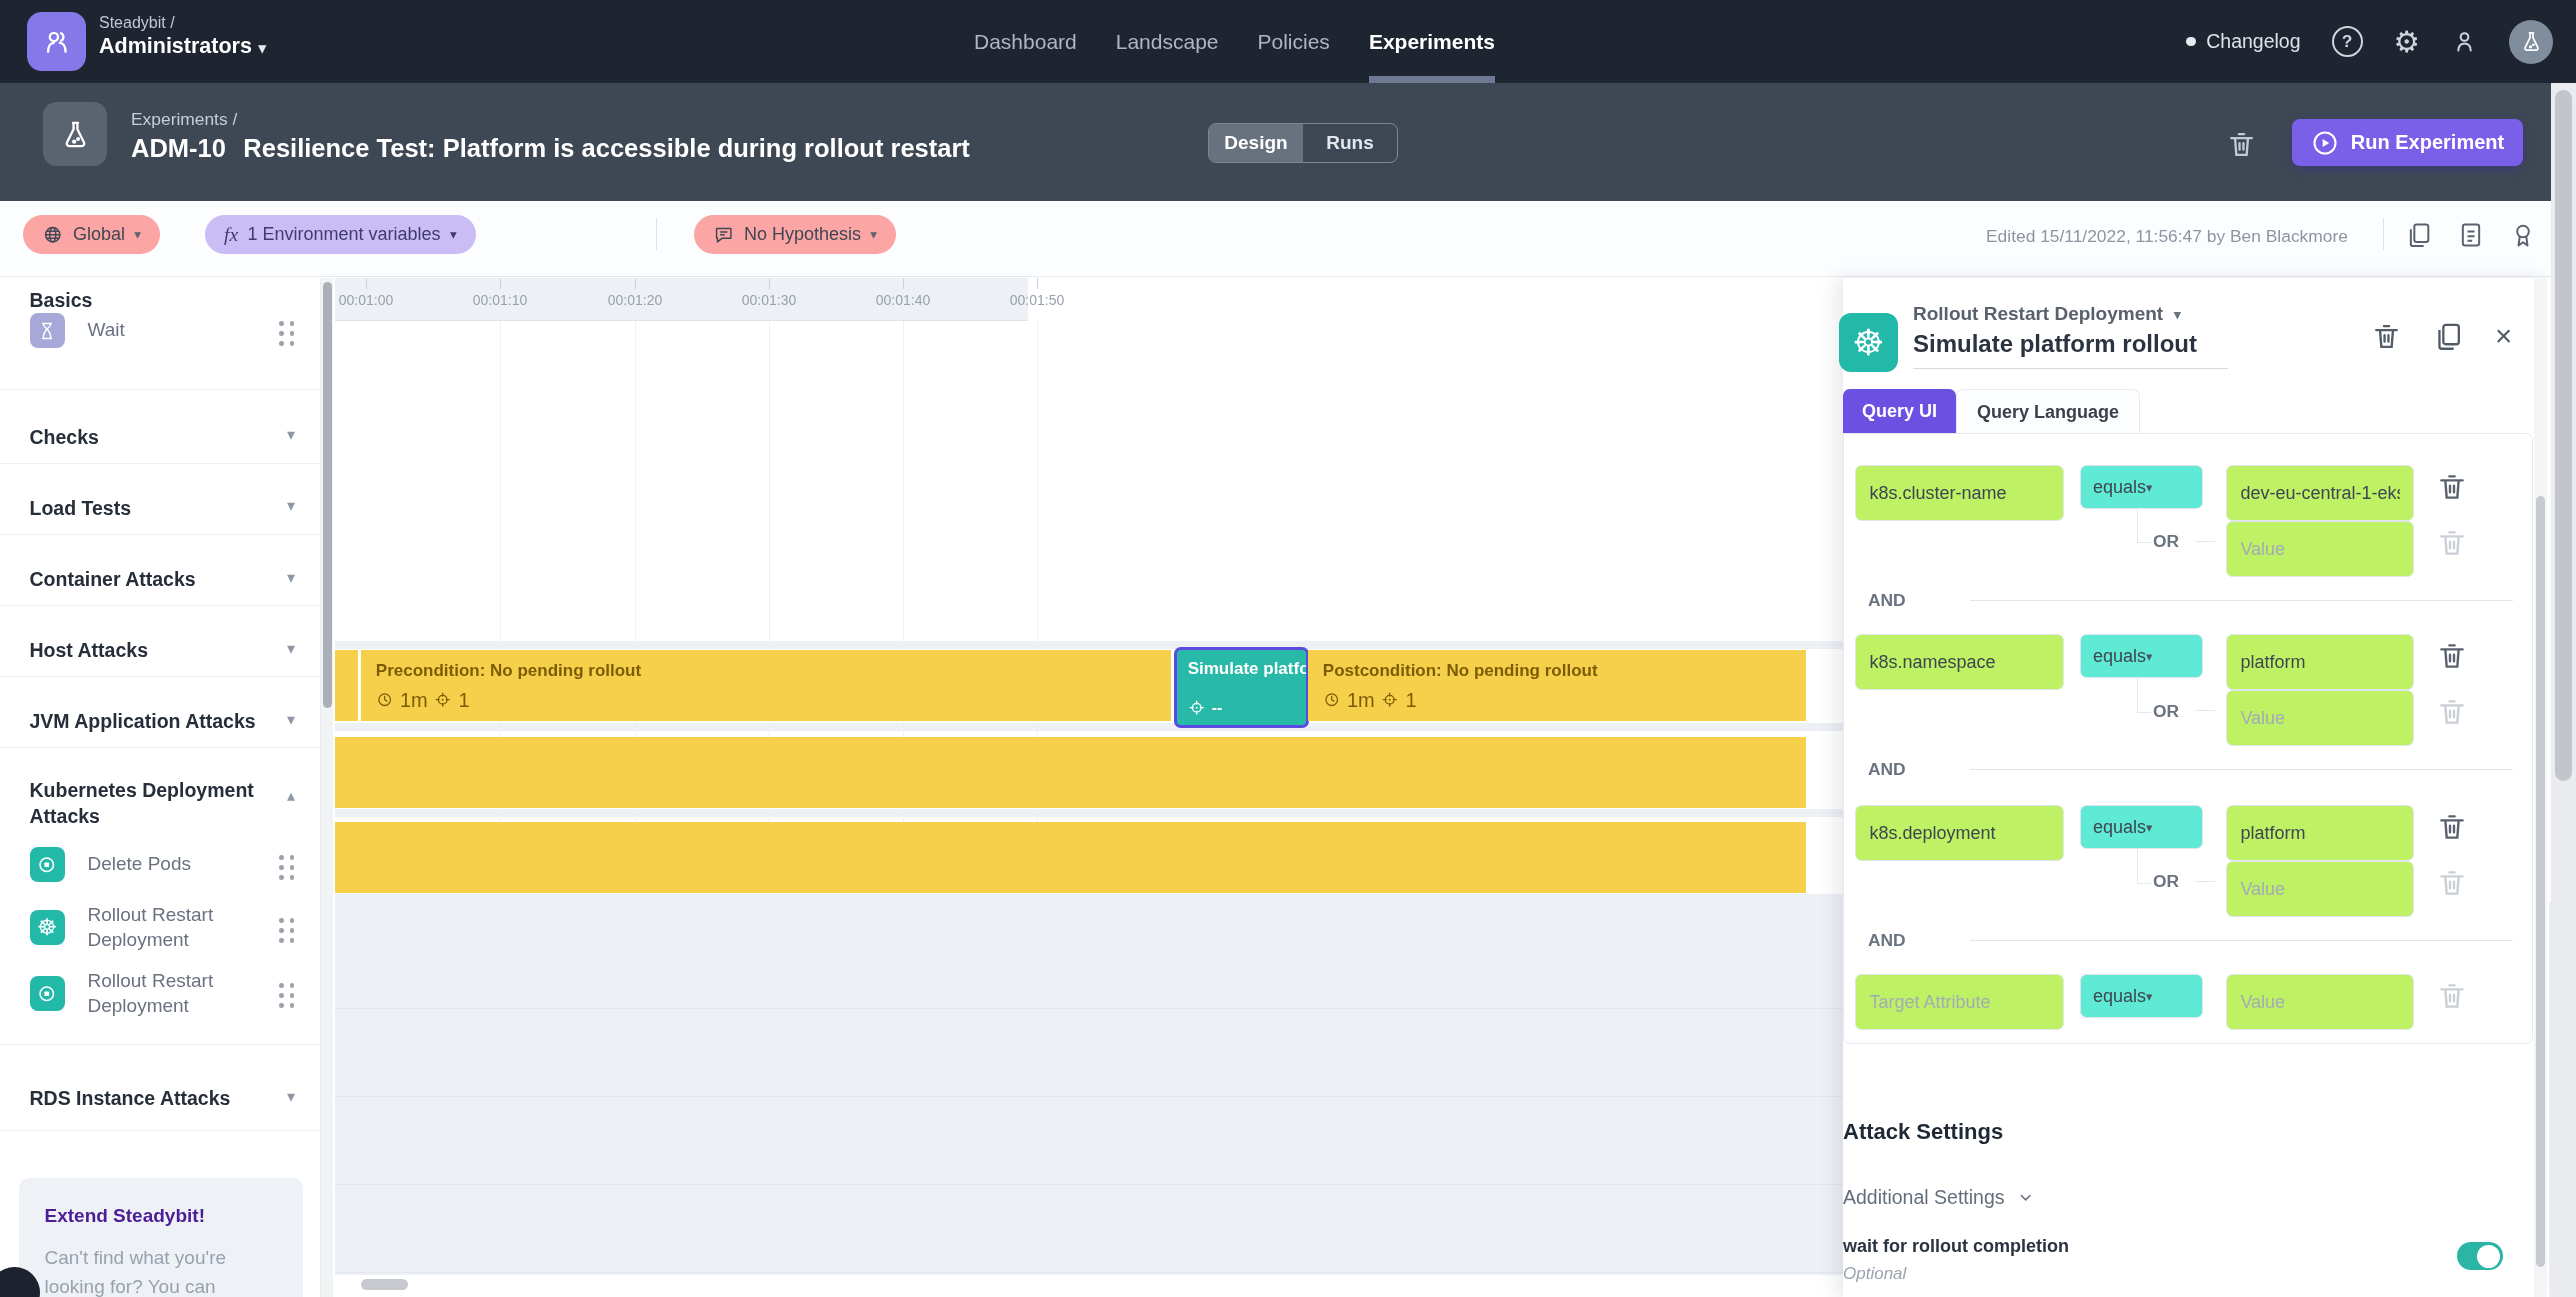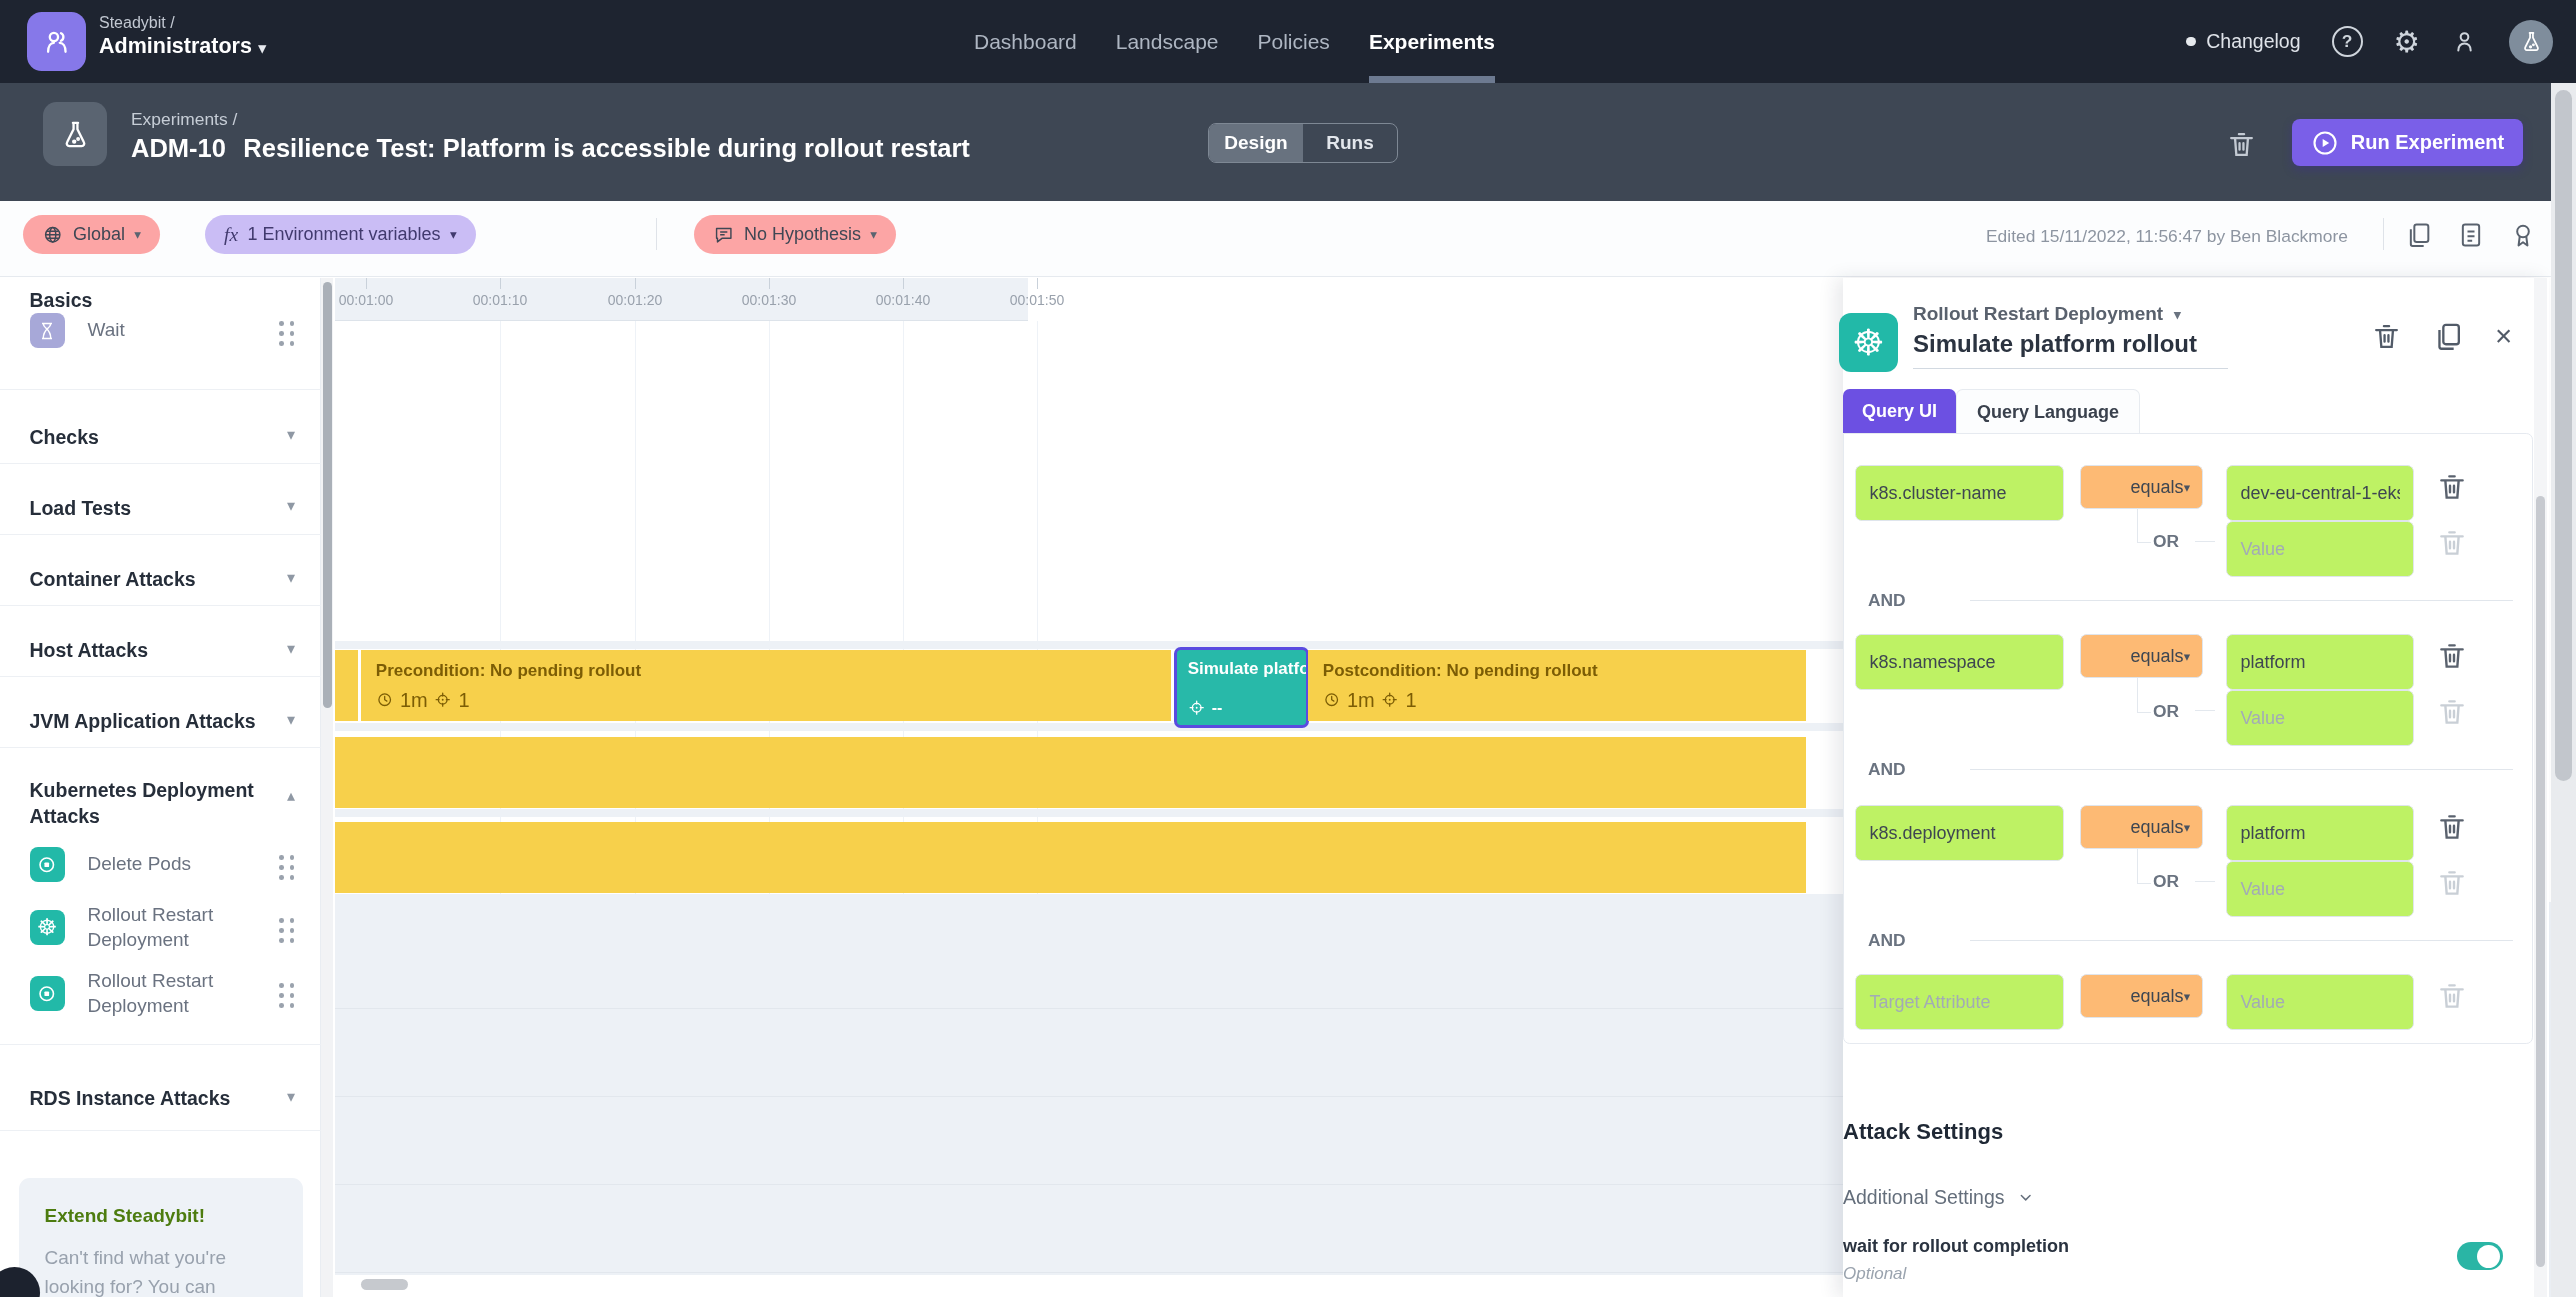--- a/index.html
+++ b/index.html
@@ -65,21 +65,21 @@
   .tool-item{position:absolute;left:29.5px;display:flex;align-items:center;gap:23px;}
   .tool-icon{width:35px;height:35px;border-radius:8px;display:flex;align-items:center;justify-content:center;color:#fff;}
   .tool-icon.teal{background:#22b9a8;}
   .tool-icon.lav{background:#a7a8d8;}
   .tool-label{font-size:19px;color:#6a7280;line-height:1.3;width:168px;}
   .drag{position:absolute;left:279px;display:grid;grid-template-columns:5.4px 5.4px;grid-gap:5.4px;}
   .drag i{width:4.7px;height:4.7px;border-radius:50%;background:#9aa2ad;}
   .sb-scroll{left:321px;top:278px;width:12px;height:1020px;background:#f2f3f5;}
   .sb-thumb{left:323px;top:282px;width:9.4px;height:426px;background:#aab0b8;border-radius:5.4px;}
   .extend{left:19px;top:1178px;width:284px;height:174px;background:#eef2f7;border-radius:10.7px;padding:27px 25.5px;}
-  .extend h4{margin:0 0 17.4px 0;font-size:19px;color:#4d7c0f;}
+  .extend h4{margin:0 0 17.4px 0;font-size:19px;color:#4c1d95;}
   .extend p{margin:0;font-size:19px;color:#98a1ad;line-height:1.5;}
   .intercom{left:-10.7px;top:1267px;width:51px;height:51px;border-radius:50%;background:#1c222e;}
 
   
   .ruler-zone{left:335px;top:278px;width:693px;height:43px;background:#edf1f6;border-bottom:1.3px solid #dde3ea;}
   .tick-label{position:absolute;top:292px;transform:translateX(-50%);font-size:14px;color:#99a1ac;}
   .tick-mark{position:absolute;top:278px;width:1.3px;height:10.7px;background:#c9d1da;}
   .gridline{position:absolute;top:321px;width:1.3px;height:582px;background:#eef2f7;}
   .lane-strip{position:absolute;left:335px;width:1508px;height:8px;background:#edf1f6;}
   .bar{position:absolute;height:71px;background:#f7d04b;color:#7c5d05;overflow:hidden;}
@@ -110,22 +110,22 @@
        font-size:18px;font-weight:bold;}
   .tab.on{left:1843px;width:113px;background:#6c50e2;color:#fff;border-radius:6.7px 6.7px 0 0;}
   .tab.off{left:1956px;width:182px;background:#fcfdfe;color:#3a414d;border:1.3px solid #e7ebf0;border-bottom:none;border-radius:6.7px 6.7px 0 0;}
   .qcard{left:1843px;top:433px;width:690px;height:611px;background:#fff;border:1.3px solid #e6eaf0;
          border-radius:0 6.7px 6.7px 6.7px;}
   .inp{position:absolute;height:56px;border:1.3px solid #dfe5ec;border-radius:6.7px;padding:0 13.4px;
        font-family:"Liberation Sans",sans-serif;font-size:18px;color:#3e4651;background:#bef264;box-sizing:border-box;outline:none;}
   .inp::placeholder{color:#a2abb6;}
   .inp.attr{left:1855px;width:209px;}
   .inp.val{left:2226px;width:188px;}
-  .sel{position:absolute;left:2080px;width:123px;height:44px;background:#fdba74;border:1.3px solid #dfe5ec;
-       border-radius:6.7px;display:flex;align-items:center;justify-content:flex-end;
+  .sel{position:absolute;left:2080px;width:123px;height:44px;background:#5eead4;border:1.3px solid #dfe5ec;
+       border-radius:6.7px;display:flex;align-items:center;justify-content:flex-start;
        padding:0 12px;font-size:18px;color:#3e4651;box-sizing:border-box;}
   .sel .chev{font-size:12.7px;color:#4a5360;}
   .row-trash{position:absolute;left:2436px;color:#5a626e;}
   .row-trash.dis{color:#c9cfd6;}
   .or-lab{position:absolute;left:2153px;font-size:17.4px;font-weight:bold;color:#6a7380;}
   .or-elbow{position:absolute;left:2137px;width:13.4px;height:34px;border-left:1.3px solid #e3e8ee;border-bottom:1.3px solid #e3e8ee;}
   .or-dash{position:absolute;left:2195px;width:20px;height:1.3px;background:#e3e8ee;}
   .and-lab{position:absolute;left:1868px;font-size:17.4px;font-weight:bold;color:#6a7380;}
   .and-line{position:absolute;left:1970px;width:543px;height:1.3px;background:#e1e6ec;}
   .attack-h{left:1843px;top:1119px;font-size:22px;font-weight:bold;color:#1f2835;}

